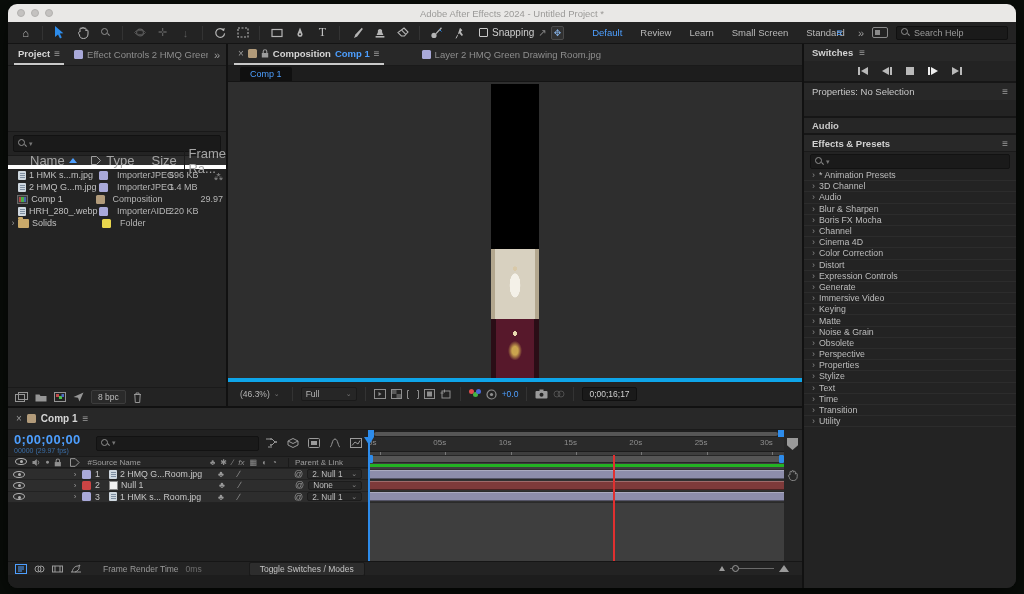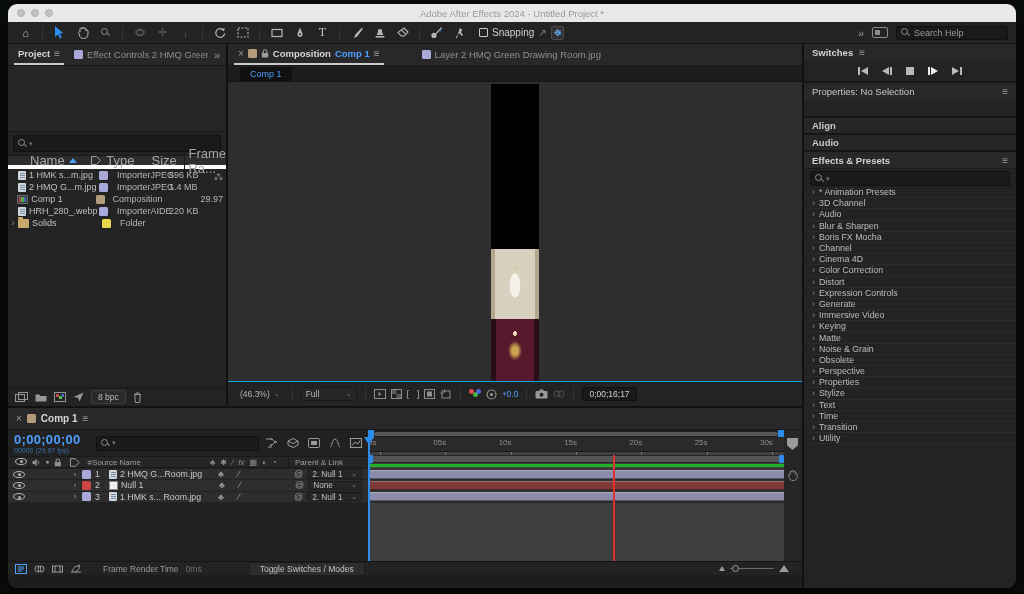--- a/index.html
+++ b/index.html
@@ -107,21 +107,21 @@
   .photo1 { top:165px; height:70px; background:
     radial-gradient(ellipse 9px 20px at 50% 52%, #f4f1e8 58%, rgba(244,241,232,0) 62%),
     radial-gradient(circle 3px at 50% 28%, #d9c9a8 70%, rgba(0,0,0,0) 75%),
     linear-gradient(90deg, #b3a78e 0 8%, #d8d1c0 8% 92%, #b3a78e 92%),
     linear-gradient(180deg, #d9d2c2 0 72%, #8d2f2f 72% 88%, #6e2020 88%); }
   .photo2 { top:235px; height:66px; background:
     radial-gradient(ellipse 10px 14px at 50% 48%, #caa44e 30%, rgba(202,164,78,0) 70%),
     radial-gradient(circle 3px at 50% 22%, #e8d9b0 70%, rgba(0,0,0,0) 75%),
     linear-gradient(90deg, #2a0d16 0 10%, #57182b 10% 90%, #2a0d16 90%),
     linear-gradient(180deg, #471527 0 80%, #241018 80%); }
-  .comp-info { height:17px; background:#232323; border-top:1px solid #0ea5e9; display:flex; align-items:center;
+  .comp-info { height:17px; background:#232323; border-top:4px solid #0ea5e9; display:flex; align-items:center;
     gap:5px; padding:12px 8px; font-size:8.5px; color:#b5b5b5; flex:none; }
   .info-dd { display:flex; align-items:center; gap:4px; padding:1px 4px; }
   .info-ico { color:#8f8f8f; font-size:10px; }
   .rgb-dots { position:relative; width:12px; height:10px; }
   .rgb-dots i { position:absolute; width:5px; height:5px; border-radius:50%; }
   .rgb-dots i:nth-child(1){ background:#e04c4c; left:0; top:0; }
   .rgb-dots i:nth-child(2){ background:#44b544; left:4px; top:3px; }
   .rgb-dots i:nth-child(3){ background:#4868d8; left:7px; top:0; }
   .exposure { color:#4d9fff; }
   .tc-box { background:#1a1a1a; border:1px solid #101010; border-radius:2px; padding:1px 6px; color:#cfcfcf; }
@@ -326,20 +326,28 @@
           <path d="M5 0.8 L7.4 3.2 L5.8 4.8 L8 8 L6.8 9 L4.2 6.2 L2.6 7.8 Z" fill="#b5b5b5"></path>
           <path d="M2.6 8.2 L1 11.4" stroke="#b5b5b5" stroke-width="1"></path>
         </svg>
     </span>
     <div class="snapping">
       <span class="checkbox"></span>
       <span>Snapping</span>
     </div>
     <span class="snap-ico">↗</span>
     <span class="boxed">✥</span>
+    <div class="workspaces">
+
+    <span class="ws active">Default</span>
+        <span class="ws">Review</span>
+        <span class="ws">Learn</span>
+        <span class="ws">Small Screen</span>
+        <span class="ws">Standard</span>
+      </div>
     <span class="ws-menu">≡</span>
     <div class="tb-right">
       <span class="overflow">»</span>
       <span class="ws-badge"></span>
       <div class="help-search">
         <span class="mag"></span>
         <span class="ph">Search Help</span>
       </div>
     </div>
   </div>
@@ -857,23 +865,20 @@
         </div>
       </div>
       <div class="rp-section">
         <div class="rp-head">
           <span class="rp-title" style="font-weight:normal; color:#c9c9c9;">Properties: No Selection</span>
           <span class="menu-ico menu-right">≡</span>
         </div>
         <div class="rp-empty"></div>
       </div>
       <div class="collapsed-head">
-        <span>Align</span>
-      </div>
-      <div class="collapsed-head">
         <span>Audio</span>
       </div>
       <div class="rp-head" style="border-bottom:1px solid #1a1a1a;">
         <span class="rp-title">Effects &amp; Presets</span>
         <span class="menu-ico menu-right">≡</span>
       </div>
       <div class="fx-search">
         <span class="mag"></span>
         <span class="search-caret">▾</span>
       </div>

